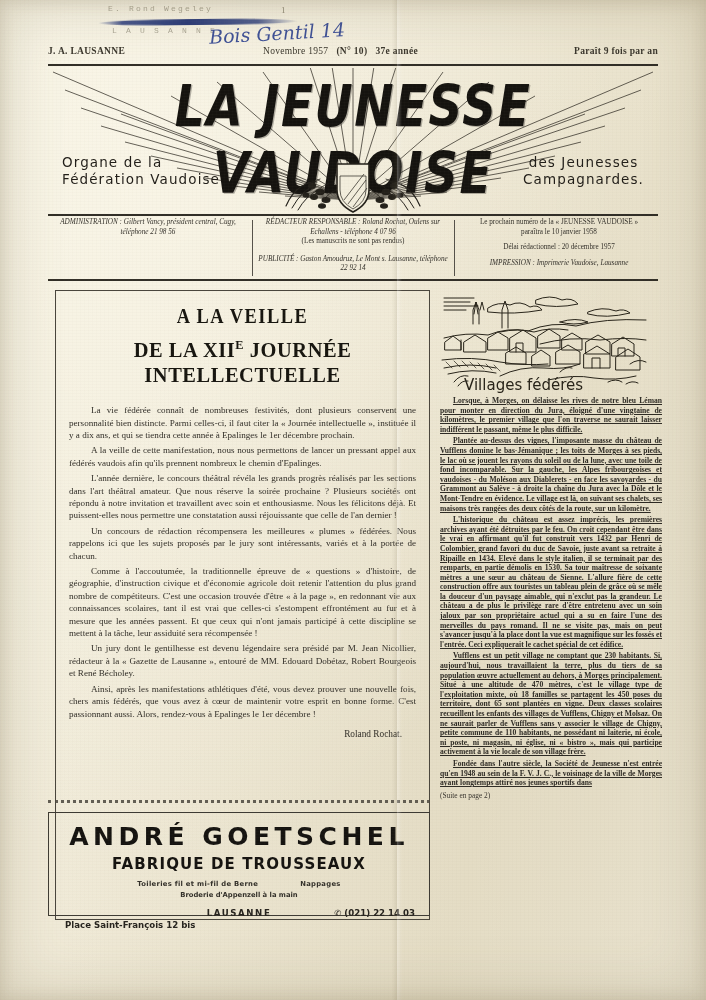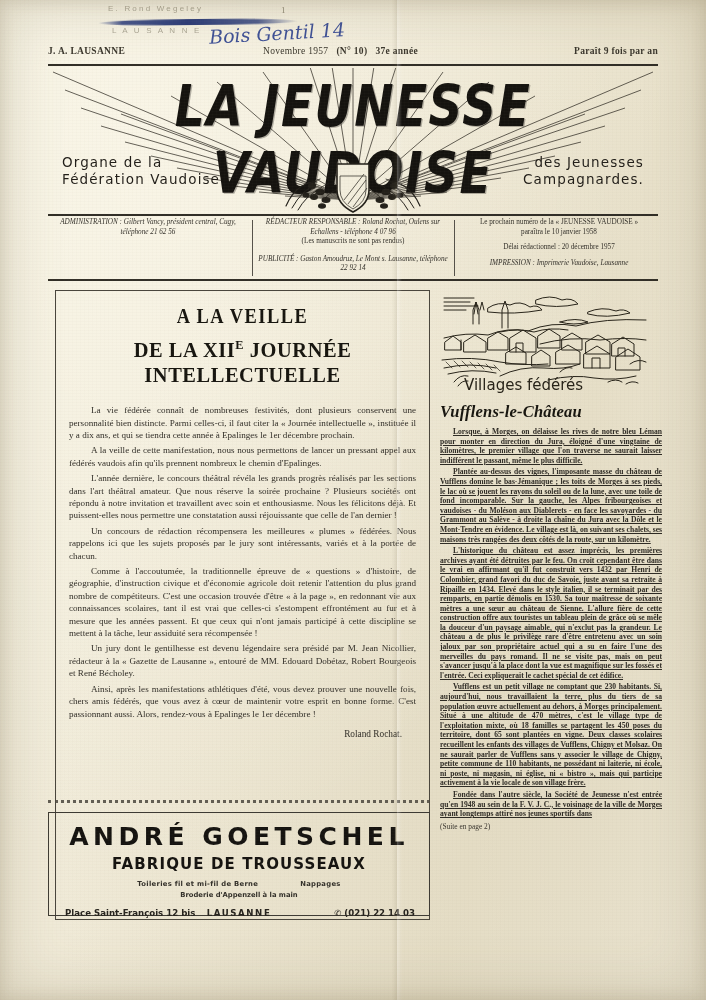--- a/index.html
+++ b/index.html
@@ -22,21 +22,21 @@
     background-image:
       repeating-linear-gradient(0deg, rgba(150,140,115,.10) 0 1px, rgba(0,0,0,0) 1px 3px),
       repeating-linear-gradient(90deg, rgba(150,140,115,.07) 0 1px, rgba(0,0,0,0) 1px 4px);}
   .fold{position:absolute;top:0;bottom:0;left:392px;width:10px;pointer-events:none;
     background:linear-gradient(90deg,rgba(0,0,0,0),rgba(120,110,85,.13) 45%,rgba(255,255,255,.25) 55%,rgba(0,0,0,0));}
   .vig{position:absolute;inset:0;pointer-events:none;
     box-shadow:inset 0 0 60px rgba(120,105,70,.28), inset 0 0 16px rgba(110,95,60,.18);}
 
   
   .hw{position:absolute;left:0;top:0;width:706px;height:46px;}
-  .stamp{position:absolute;font-family:Liberation Sans, sans-serif;font-size:8px;
+  .stamp{position:absolute;font-family:Liberation Mono, monospace;font-size:8px;
     letter-spacing:2.2px;color:#8f8a78;opacity:.72;white-space:nowrap;}
   .stamp.s1{left:108px;top:4px;}
   .stamp.s2{left:112px;top:26px;text-align:right;}
   .pagenum{position:absolute;left:281px;top:5px;font-size:9px;color:#8f8a78;}
   .strike{position:absolute;left:98px;top:19px;width:200px;height:6px;
     background:linear-gradient(90deg,rgba(40,60,130,0) 0%,rgba(40,58,125,.85) 12%,rgba(30,48,115,.95) 45%,rgba(38,56,122,.80) 80%,rgba(40,60,130,0) 100%);
     border-radius:60% 60% 55% 55%/70% 70% 60% 60%;transform:rotate(-.6deg);filter:blur(.35px);}
   .ink{position:absolute;left:209px;top:22px;font-family:"DejaVu Serif",serif;
     font-style:italic;font-size:19px;color:#2a3f90;white-space:nowrap;
     transform:rotate(-3.2deg);opacity:.9;}
@@ -54,21 +54,21 @@
   .logowrap{position:absolute;left:48px;top:68px;width:610px;height:148px;overflow:hidden;}
   .rays{position:absolute;left:0;top:0;width:610px;height:148px;}
   .title{position:absolute;left:0;top:4px;width:610px;text-align:center;
     font-family:"DejaVu Sans",sans-serif;font-weight:bold;font-style:italic;
     font-size:47px;letter-spacing:1.5px;color:#15130f;
     transform:scaleY(1.22);transform-origin:50% 0;
     text-shadow:1.3px 1.3px 0 rgba(20,18,14,.30);}
   .sub{position:absolute;font-family:"DejaVu Sans",sans-serif;font-size:13.5px;
     color:#201d18;letter-spacing:1.1px;line-height:17px;}
   .sub.left{left:14px;top:86px;text-align:left;}
-  .sub.right{right:14px;top:86px;text-align:right;}
+  .sub.right{right:14px;top:86px;text-align:center;}
   .crest{position:absolute;left:50%;top:82px;transform:translateX(-50%);}
 
   
   .infobox{position:absolute;left:48px;top:218px;width:610px;height:60px;}
   .ib-col{position:absolute;top:0;font-size:7.2px;line-height:9.6px;color:#33302a;text-align:center;}
   .ib-a{left:0;width:200px;}
   .ib-b{left:210px;width:190px;}
   .ib-c{left:412px;width:198px;}
   .ib-col .it{font-style:italic;}
   .ib-sep{position:absolute;top:2px;width:1px;height:56px;background:#55514a;}
@@ -106,21 +106,21 @@
     border-top:3px dotted #4a463d;opacity:.85;}
   .adv{position:absolute;left:48px;top:812px;width:382px;height:104px;
     border:1.5px solid #3d3a33;box-sizing:border-box;
     font-family:"DejaVu Sans",sans-serif;text-align:center;padding-top:9px;}
   .adv h1{margin:0;font-size:25px;font-weight:bold;letter-spacing:4.5px;color:#151310;}
   .adv h2{margin:4px 0 0 0;font-size:15px;font-weight:bold;letter-spacing:1.1px;color:#151310;}
   .adv .l3{margin-top:7px;font-size:6.8px;font-weight:bold;letter-spacing:.3px;color:#33302a;}
   .adv .l3 span.gap{display:inline-block;width:42px;}
   .adv .l4{margin-top:3px;font-size:6.8px;font-weight:bold;color:#33302a;}
   .adv .foot{position:relative;margin-top:9px;height:14px;font-size:8.6px;font-weight:bold;color:#26231e;}
-  .adv .foot .fl{position:absolute;left:16px;top:0;}
+  .adv .foot .fl{position:absolute;left:16px;top:12px;}
   .adv .foot .fc{position:absolute;left:0;right:0;top:0;letter-spacing:1.6px;}
   .adv .foot .fr{position:absolute;right:14px;top:0;}
 </style>
 </head>
 <body>
 
 <div class="page">
 
   <div class="hw">
     <div class="stamp s1">E. Rond Wegeley</div>
@@ -236,21 +236,21 @@
     </svg>
   </div>
 
   <div class="rule" style="top:214px;"></div>
 
   <div class="infobox">
     <div class="ib-sep" style="left:204px;"></div>
     <div class="ib-sep" style="left:406px;"></div>
 
     <div class="ib-col ib-a">
-      <div class="blk it">ADMINISTRATION : Gilbert Vancy, président central, Cugy, téléphone 21 62 56</div>
+      <div class="blk it">ADMINISTRATION : Gilbert Vancy, président central, Cugy, téléphone 21 98 56</div>
     </div>
 
     <div class="ib-col ib-b">
       <div class="it">RÉDACTEUR RESPONSABLE : Roland Rochat, Oulens sur Echallens  -  téléphone 4 07 96</div>
       <div class="blk">(Les manuscrits ne sont pas rendus)</div>
       <div class="it">PUBLICITÉ : Gaston Amoudruz, Le Mont s. Lausanne, téléphone 22 92 14</div>
     </div>
 
     <div class="ib-col ib-c">
       <div>Le prochain numéro de la « JEUNESSE VAUDOISE »</div>
@@ -313,21 +313,20 @@
         </g>
         <path d="M60 88 q20-10 44-8 q20 2 36-4"></path>
         <path d="M108 92 q26-6 46-2 q22 3 42-2"></path>
         <path d="M14 94 q6-8 14-6 M18 98 q4-6 10-5"></path>
         <path d="M120 84 q6-6 12-4 M190 76 q8-6 16-2"></path>
         <path d="M168 94 q8-4 14 0 M186 96 q6-4 12-1"></path>
       </g>
       <text x="24" y="102" font-family="DejaVu Sans, sans-serif" font-size="15" fill="#272319">Villages fédérés</text>
     </svg>
 
-    <div class="vtitle">Vufflens-le-Château</div>
 
     <div class="rtext">
       <p>Lorsque, à Morges, on délaisse les rives de notre bleu Léman pour monter en direction du Jura, éloigné d'une vingtaine de kilomètres, le premier village que l'on traverse ne saurait laisser indifférent le passant, même le plus difficile.</p>
       <p>Plantée au-dessus des vignes, l'imposante masse du château de Vufflens domine le bas-Jémanique ; les toits de Morges à ses pieds, le lac où se jouent les rayons du soleil ou de la lune, avec une toile de fond incomparable. Sur la gauche, les Alpes fribourgeoises et vaudoises - du Moléson aux Diablerets - en face les savoyardes - du Grammont au Salève - à droite la chaîne du Jura avec la Dôle et le Mont-Tendre en évidence. Le village est là, on suivant ses chalets, ses maisons très rangées des deux côtés de la route, sur un kilomètre.</p>
       <p>L'historique du château est assez imprécis, les premières archives ayant été détruites par le feu. On croit cependant être dans le vrai en affirmant qu'il fut construit vers 1432 par Henri de Colombier, grand favori du duc de Savoie, juste avant sa retraite à Ripaille en 1434. Elevé dans le style italien, il se terminait par des remparts, en partie démolis en 1530. Sa tour maîtresse de soixante mètres a une sœur au château de Sienne. L'allure fière de cette construction offre aux touristes un tableau plein de grâce où se mêle la douceur d'un paysage aimable, qui n'exclut pas la grandeur. Le château a de plus le privilège rare d'être entretenu avec un soin jaloux par son propriétaire actuel qui a su en faire l'une des merveilles du pays romand. Il ne se visite pas, mais on peut s'avancer jusqu'à la place dont la vue est magnifique sur les fossés et l'entrée. Ceci expliquerait le cachet spécial de cet édifice.</p>
       <p>Vufflens est un petit village ne comptant que 230 habitants. Si, aujourd'hui, nous travaillaient la terre, plus du tiers de sa population œuvre actuellement au dehors, à Morges principalement. Situé à une altitude de 470 mètres, c'est le village type de l'exploitation mixte, où 18 familles se partagent les 450 poses du territoire, dont 65 sont plantées en vigne. Deux classes scolaires recueillent les enfants des villages de Vufflens, Chigny et Molsaz. On ne saurait parler de Vufflens sans y associer le village de Chigny, petite commune de 110 habitants, ne possédant ni laiterie, ni école, ni poste, ni magasin, ni église, ni « bistro », mais qui participe activement à la vie locale de son village frère.</p>
       <p>Fondée dans l'autre siècle, la Société de Jeunesse n'est entrée qu'en 1948 au sein de la F. V. J. C., le voisinage de la ville de Morges ayant longtemps attiré nos jeunes sportifs dans</p>
       <div class="cont">(Suite en page 2)</div>
     </div>
   </div>

